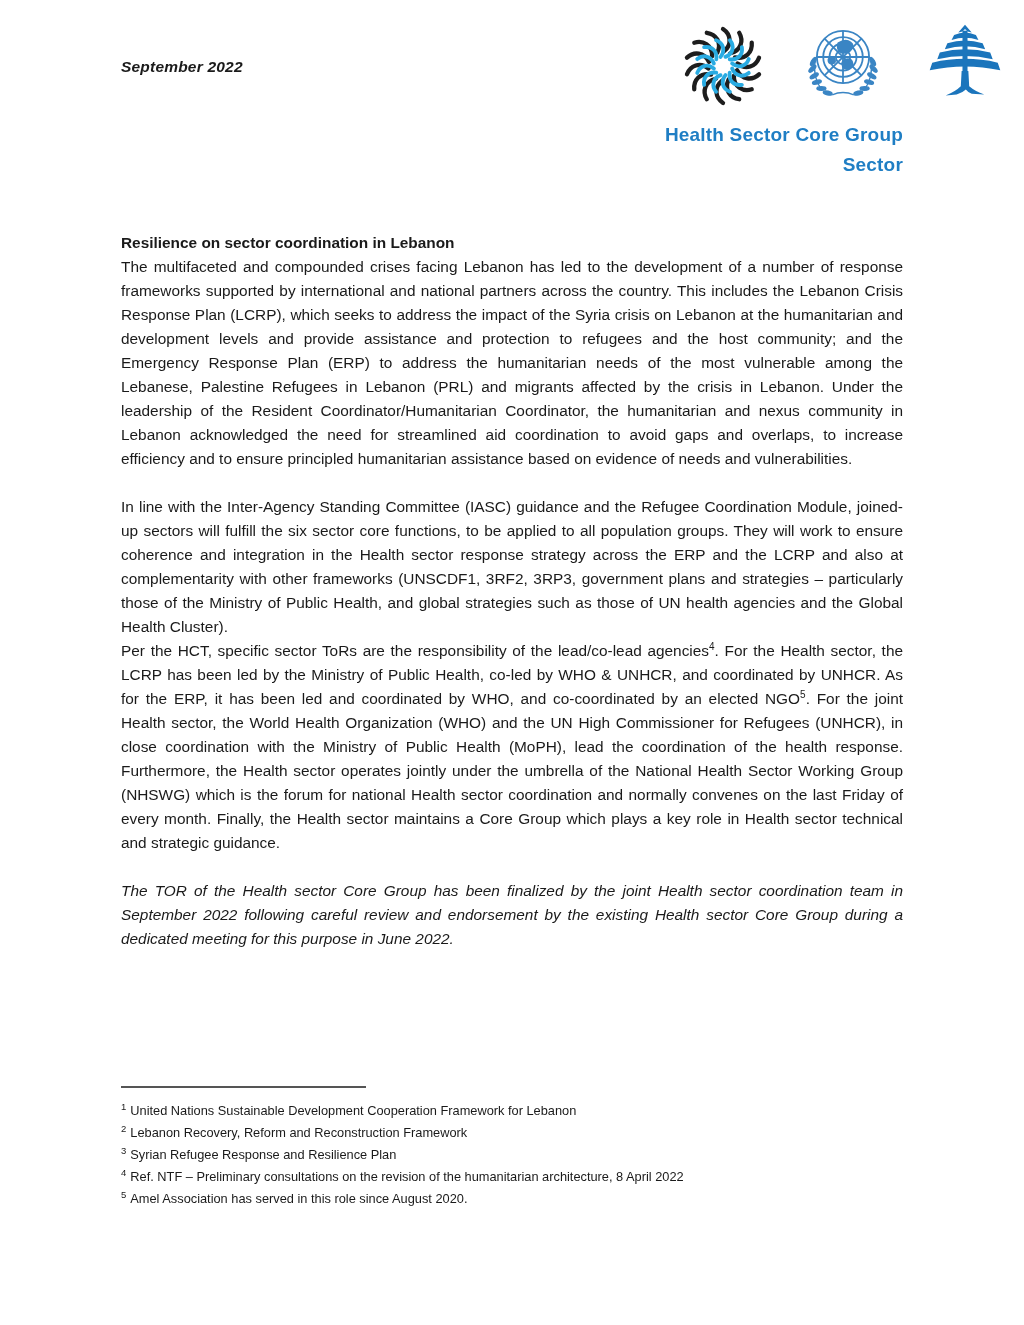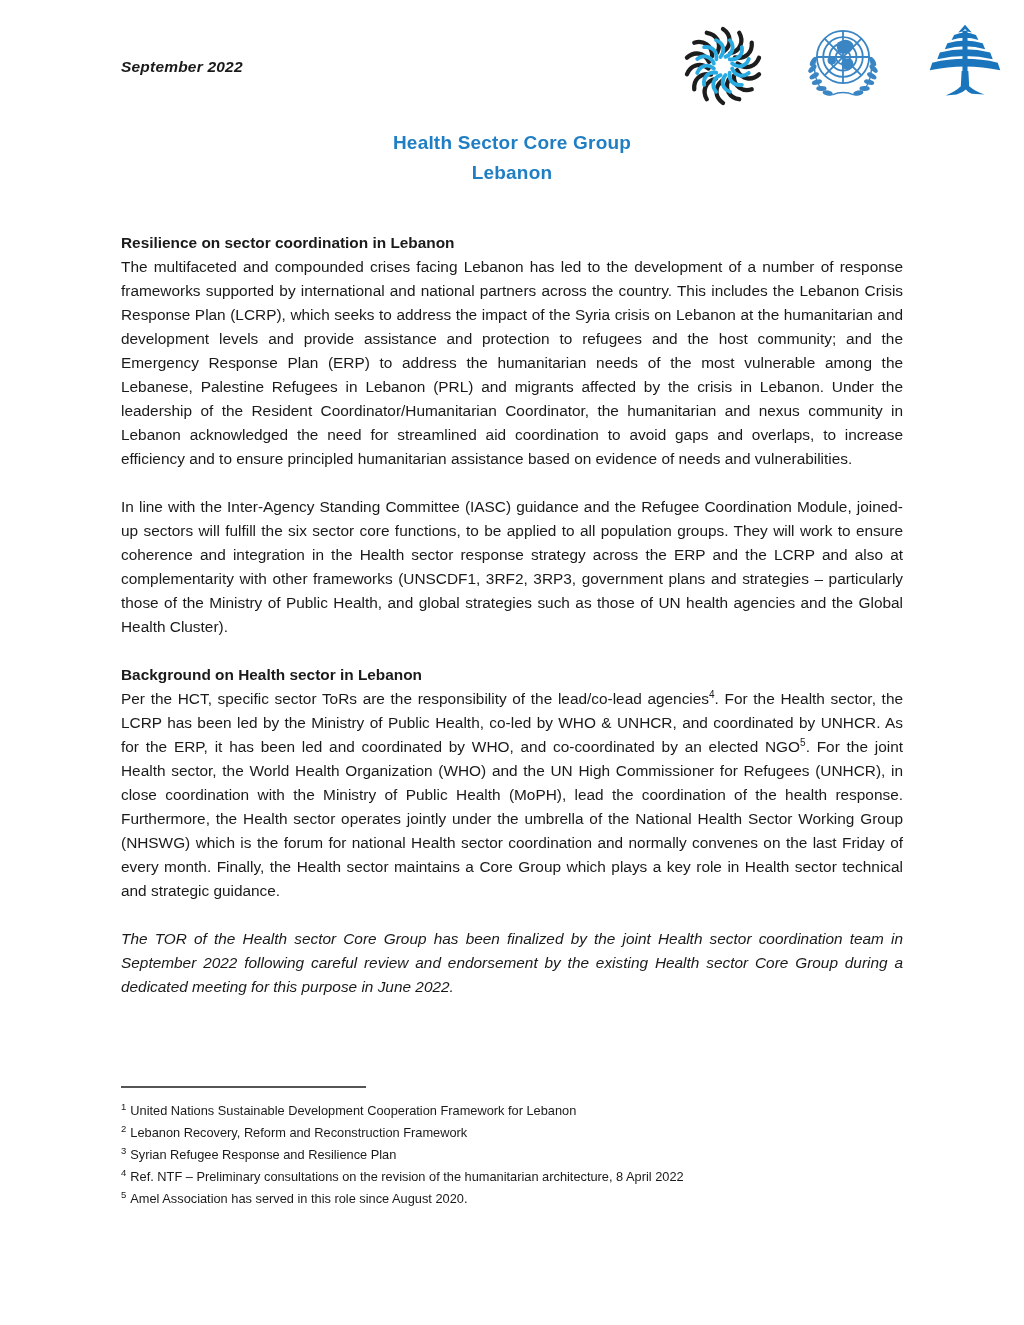--- a/index.html
+++ b/index.html
@@ -27,22 +27,22 @@
     position:absolute;left:121px;top:58px;
     font-size:15.5px;font-style:italic;font-weight:bold;
     letter-spacing:.2px;
   }
   .logos{
     position:absolute;left:680px;top:18px;width:330px;height:96px;
     display:flex;align-items:center;justify-content:space-between;
   }
   .logo{display:block;}
   .title-block{
-    position:absolute;left:121px;top:128px;width:782px;
-    text-align:center;color:var(--title_blue);
+    position:absolute;left:121px;top:120px;width:782px;
+    text-align:right;color:var(--title_blue);
     font-weight:bold;font-size:19px;line-height:30px;
     letter-spacing:.2px;
   }
   .content{
     position:absolute;left:121px;top:231px;width:782px;
     font-size:15.4px;line-height:24px;
   }
   .heading{font-weight:bold;}
   .para{text-align:justify;}
   .gap{margin-top:24px;}
@@ -145,29 +145,28 @@
         <path d="M20 34 Q50 26 80 34 L83 42 Q50 34 17 42 Z"></path>
         <path d="M11 46 Q50 37 89 46 L92 55 Q50 46 8 55 Z"></path>
         <rect x="47" y="8" width="6" height="52"></rect>
         <path d="M46 56 L54 56 L55 74 Q62 80 73 84 L58 83 Q53 81 51 78 Q47 82 40 84 L27 85 Q39 80 45 74 Z"></path>
       </g>
     </svg>
   </div>
 
   <div class="title-block">
     <div>Health Sector Core Group</div>
-    <div>Lebanon</div>
+    <div>Sector</div>
   </div>
 
   <div class="content">
     <div class="heading">Resilience on sector coordination in Lebanon</div>
     <div class="para">The multifaceted and compounded crises facing Lebanon has led to the development of a number of response frameworks supported by international and national partners across the country. This includes the Lebanon Crisis Response Plan (LCRP), which seeks to address the impact of the Syria crisis on Lebanon at the humanitarian and development levels and provide assistance and protection to refugees and the host community; and the Emergency Response Plan (ERP) to address the humanitarian needs of the most vulnerable among the Lebanese, Palestine Refugees in Lebanon (PRL) and migrants affected by the crisis in Lebanon. Under the leadership of the Resident Coordinator/Humanitarian Coordinator, the humanitarian and nexus community in Lebanon acknowledged the need for streamlined aid coordination to avoid gaps and overlaps, to increase efficiency and to ensure principled humanitarian assistance based on evidence of needs and vulnerabilities.</div>
     <div class="para gap">In line with the Inter-Agency Standing Committee (IASC) guidance and the Refugee Coordination Module, joined-up sectors will fulfill the six sector core functions, to be applied to all population groups. They will work to ensure coherence and integration in the Health sector response strategy across the ERP and the LCRP and also at complementarity with other frameworks (UNSCDF1, 3RF2, 3RP3, government plans and strategies – particularly those of the Ministry of Public Health, and global strategies such as those of UN health agencies and the Global Health Cluster).</div>
 
-    <div class="heading gap">Background on Health sector in Lebanon</div>
     <div class="para"><span>Per the HCT, specific sector ToRs are the responsibility of the lead/co-lead agencies</span><sup>4</sup><span>. For the Health sector, the LCRP has been led by the Ministry of Public Health, co-led by WHO &amp; UNHCR, and coordinated by UNHCR. As for the ERP, it has been led and coordinated by WHO, and co-coordinated by an elected NGO</span><sup>5</sup><span>. For the joint Health sector, the World Health Organization (WHO) and the UN High Commissioner for Refugees (UNHCR), in close coordination with the Ministry of Public Health (MoPH), lead the coordination of the health response. Furthermore, the Health sector operates jointly under the umbrella of the National Health Sector Working Group (NHSWG) which is the forum for national Health sector coordination and normally convenes on the last Friday of every month. Finally, the Health sector maintains a Core Group which plays a key role in Health sector technical and strategic guidance.</span></div>
     <div class="para gap italic">The TOR of the Health sector Core Group has been finalized by the joint Health sector coordination team in September 2022 following careful review and endorsement by the existing Health sector Core Group during a dedicated meeting for this purpose in June 2022.</div>
   </div>
 
   <div class="footnotes">
     <div class="fn-separator"></div>
     <div class="footnote">
       <sup>1</sup><span>United Nations Sustainable Development Cooperation Framework for Lebanon</span>
     </div>
     <div class="footnote">

